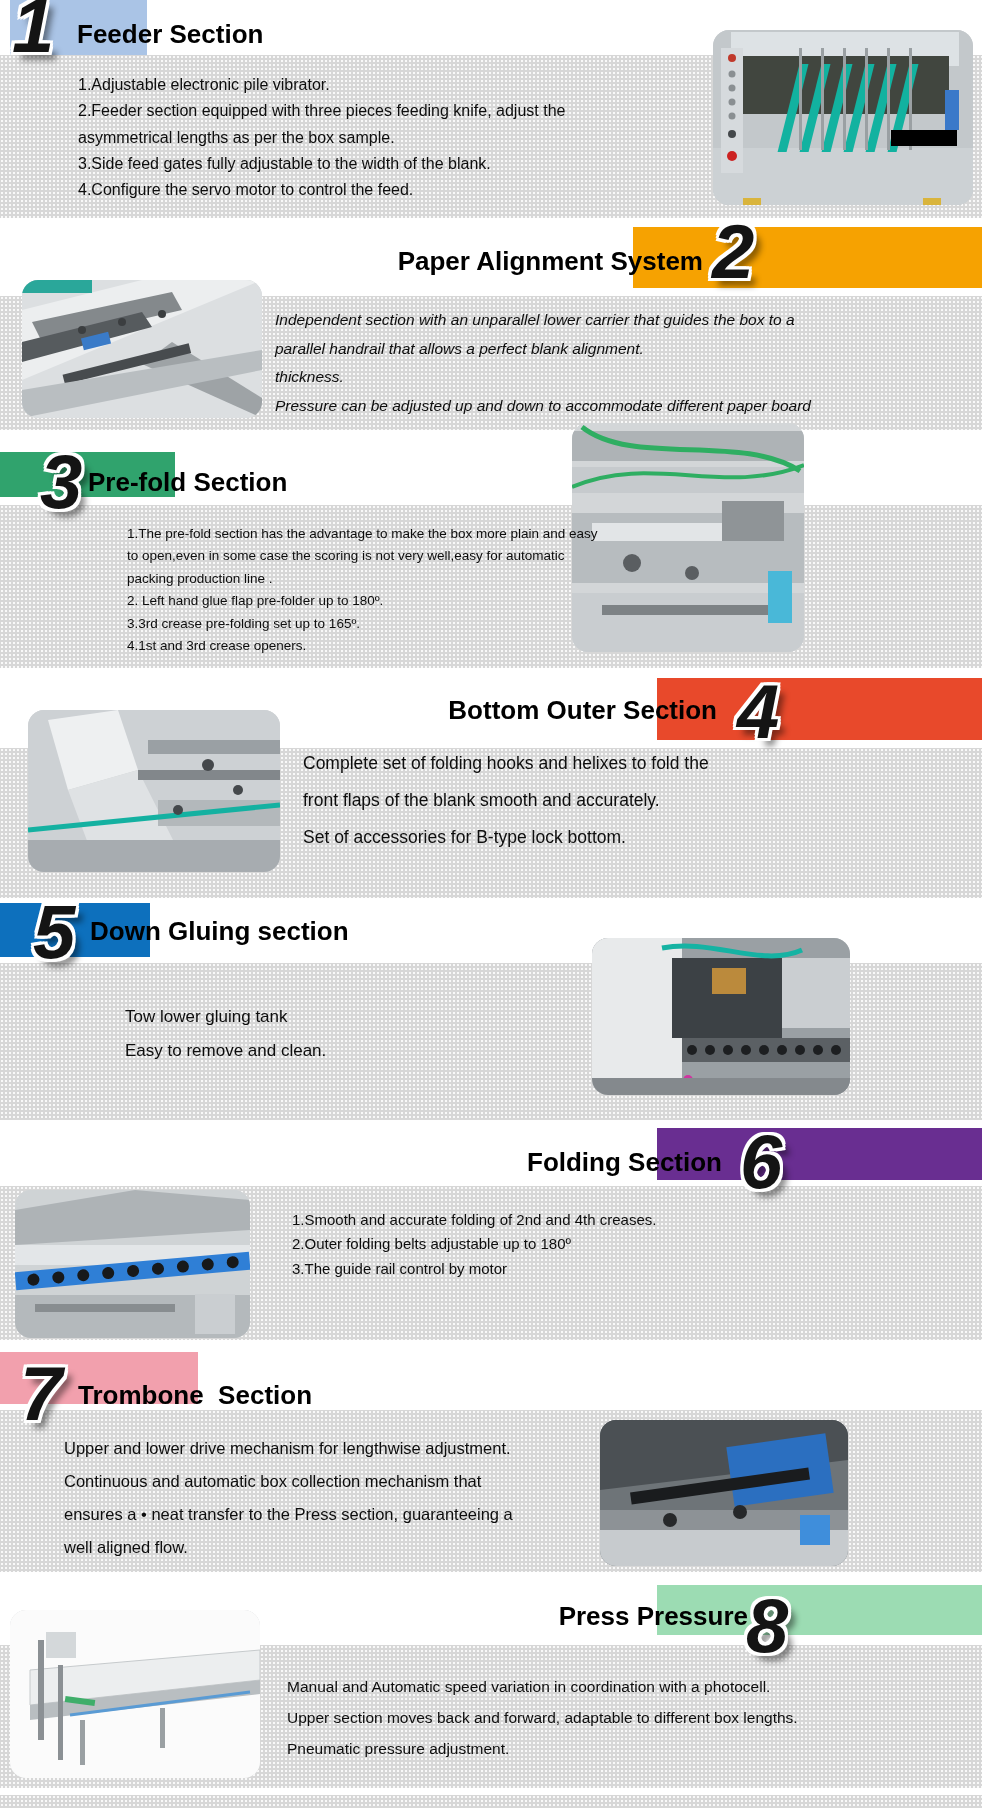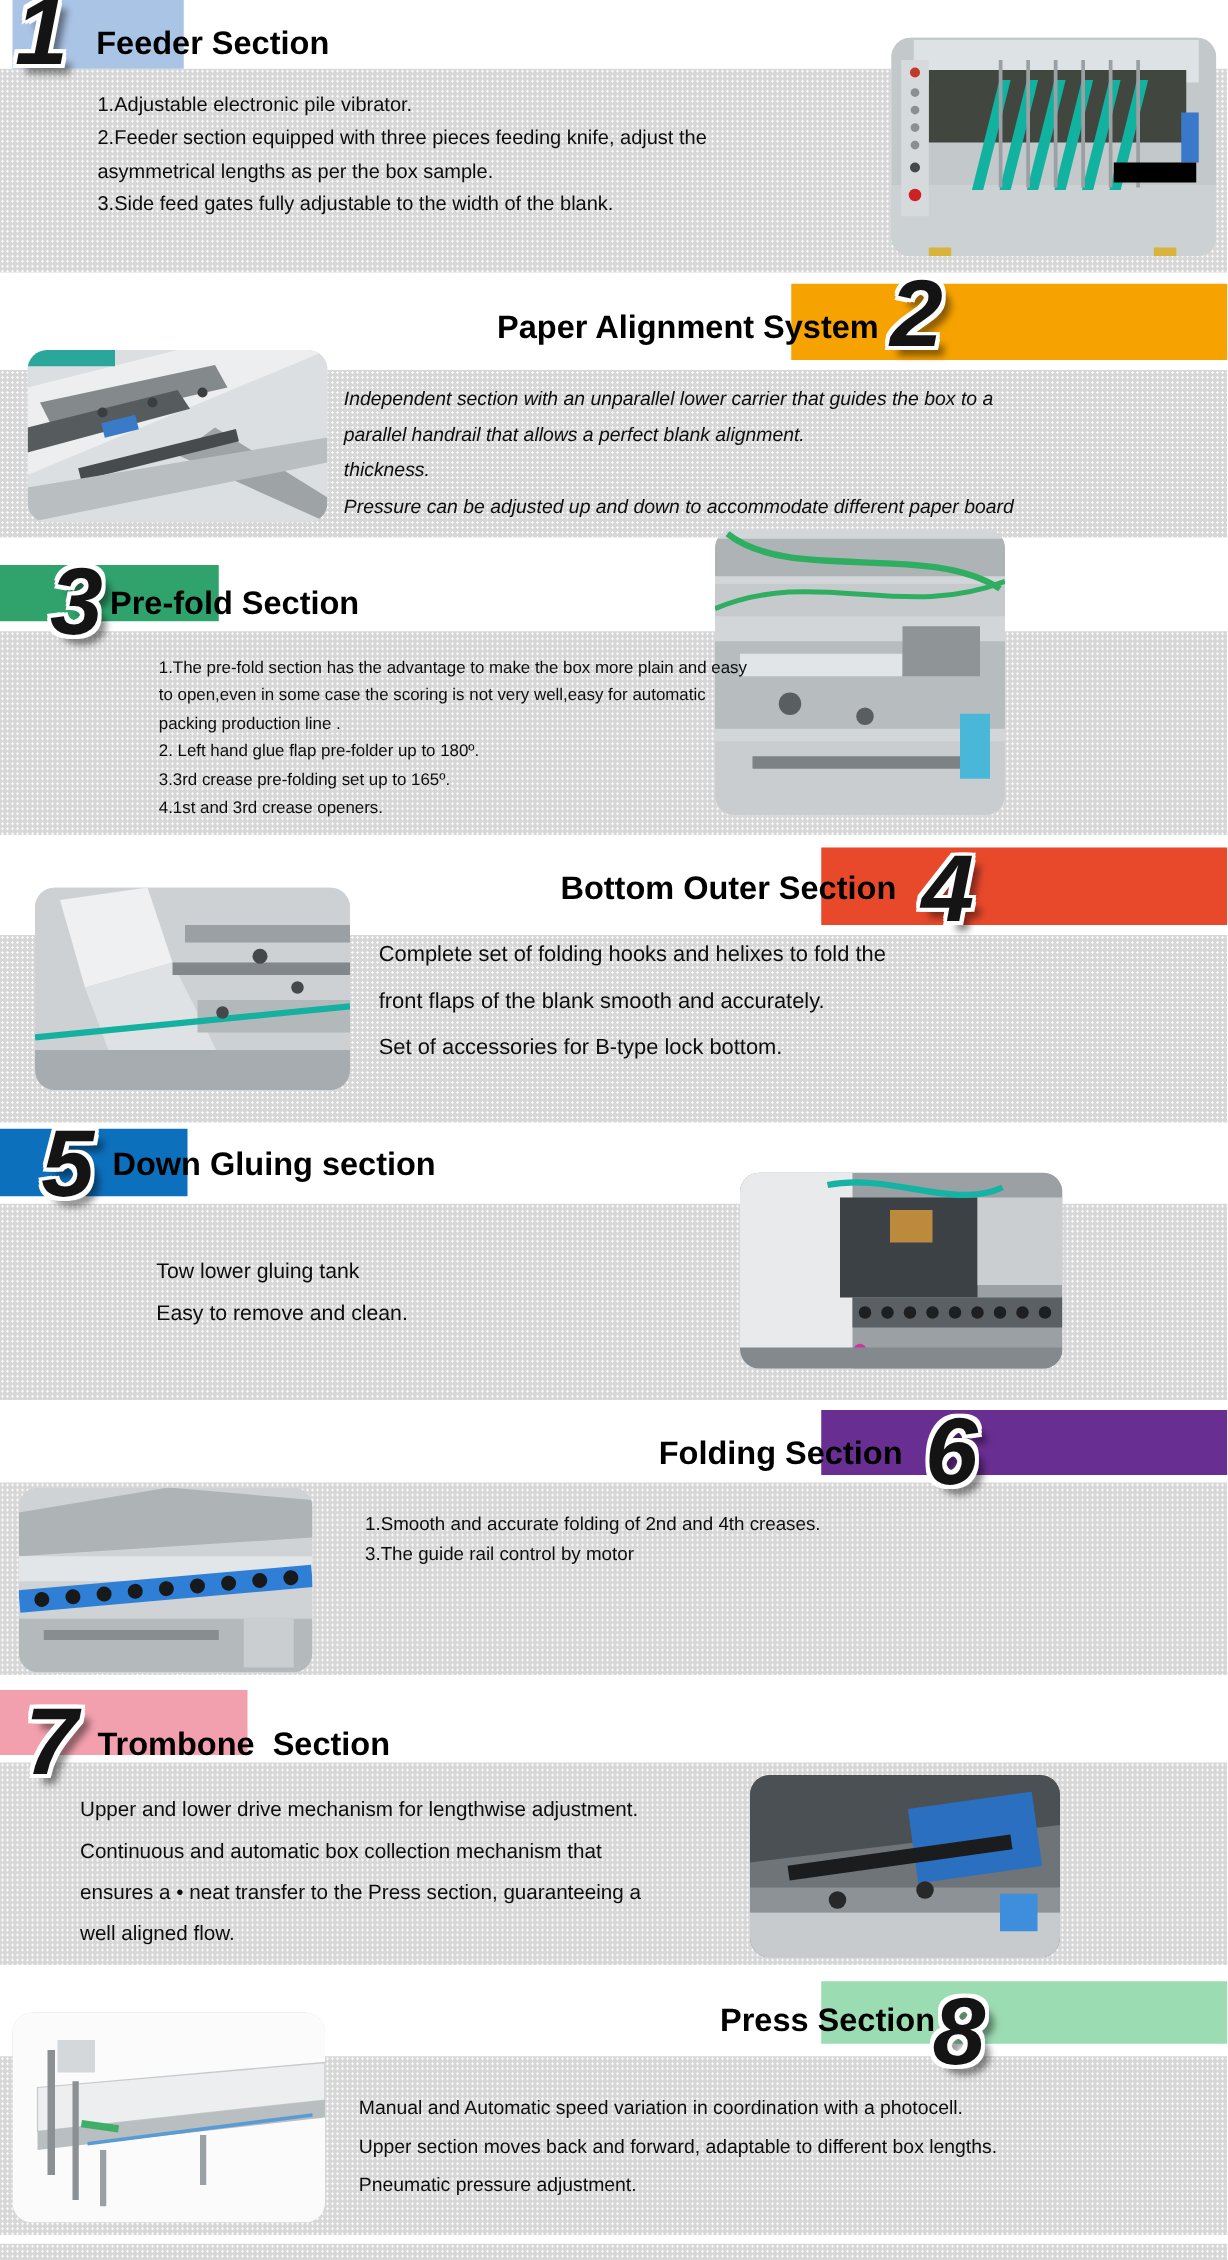--- a/index.html
+++ b/index.html
@@ -138,20 +138,21 @@
         <rect x="30" y="168" width="18" height="7" fill="#d9b43c"></rect>
         <rect x="210" y="168" width="18" height="7" fill="#d9b43c"></rect>
       </svg>
       <div class="censor" style="left:178px;top:100px;width:66px;height:16px;"></div>
     </div>
     <div class="body" id="body1">
       <div>1.Adjustable electronic pile vibrator.</div>
       <div>2.Feeder section equipped with three pieces feeding knife, adjust the</div>
       <div>asymmetrical lengths as per the box sample.</div>
       <div>3.Side feed gates fully adjustable to the width of the blank.</div>
+      <div>4.Configure the servo motor to control the feed.</div>
     </div>
   </section>
 
   <section>
     <div class="band" id="b2"></div>
     <div class="accent" id="a2" style="background-color: rgb(246, 162, 1);"></div>
     <div class="num" id="n2">2</div>
     <h2 class="title" id="t2">Paper Alignment System</h2>
     <div class="photo" id="p2">
       <svg viewBox="0 0 240 138" aria-hidden="true">
@@ -295,20 +296,21 @@
               <circle cx="218" cy="81" r="6"></circle>
           </g>
         </g>
         <rect x="0" y="105" width="235" height="43" fill="#b4b9bc"></rect>
         <rect x="20" y="114" width="140" height="8" fill="#888d90"></rect>
         <rect x="180" y="104" width="40" height="40" fill="#caced1"></rect>
       </svg>
     </div>
     <div class="body" id="body6">
       <div>1.Smooth and accurate folding of 2nd and 4th creases.</div>
+      <div>2.Outer folding belts adjustable up to 180º</div>
       <div>3.The guide rail control by motor</div>
     </div>
   </section>
 
   <section>
     <div class="band" id="b7"></div>
     <div class="accent" id="a7" style="background-color: rgb(242, 160, 173);"></div>
     <div class="num" id="n7">7</div>
     <h2 class="title" id="t7">Trombone  Section</h2>
     <div class="photo" id="p7">
@@ -329,21 +331,21 @@
       <div>Continuous and automatic box collection mechanism that</div>
       <div>ensures a •  neat transfer to the Press section, guaranteeing a</div>
       <div>well aligned flow.</div>
     </div>
   </section>
 
   <section>
     <div class="band" id="b8"></div>
     <div class="accent" id="a8" style="background-color: rgb(156, 220, 179);"></div>
     <div class="num" id="n8">8</div>
-    <h2 class="title" id="t8">Press Section</h2>
+    <h2 class="title" id="t8">Press Pressure</h2>
     <div class="photo" id="p8">
       <svg viewBox="0 0 250 168" aria-hidden="true">
         <rect width="250" height="168" fill="#fbfbfb"></rect>
         <polygon points="20,60 250,40 250,70 20,95" fill="#eceeef" stroke="#c6cacc" stroke-width="1"></polygon>
         <polygon points="20,95 250,70 250,84 20,110" fill="#b9bec1"></polygon>
         <rect x="28" y="30" width="6" height="100" fill="#8b9094"></rect>
         <rect x="48" y="55" width="5" height="95" fill="#8b9094"></rect>
         <rect x="36" y="22" width="30" height="26" fill="#d4d8da"></rect>
         <rect x="55" y="88" width="30" height="6" fill="#3fae6a" transform="rotate(8 70 91)"></rect>
         <rect x="70" y="110" width="5" height="45" fill="#9aa0a3"></rect>

